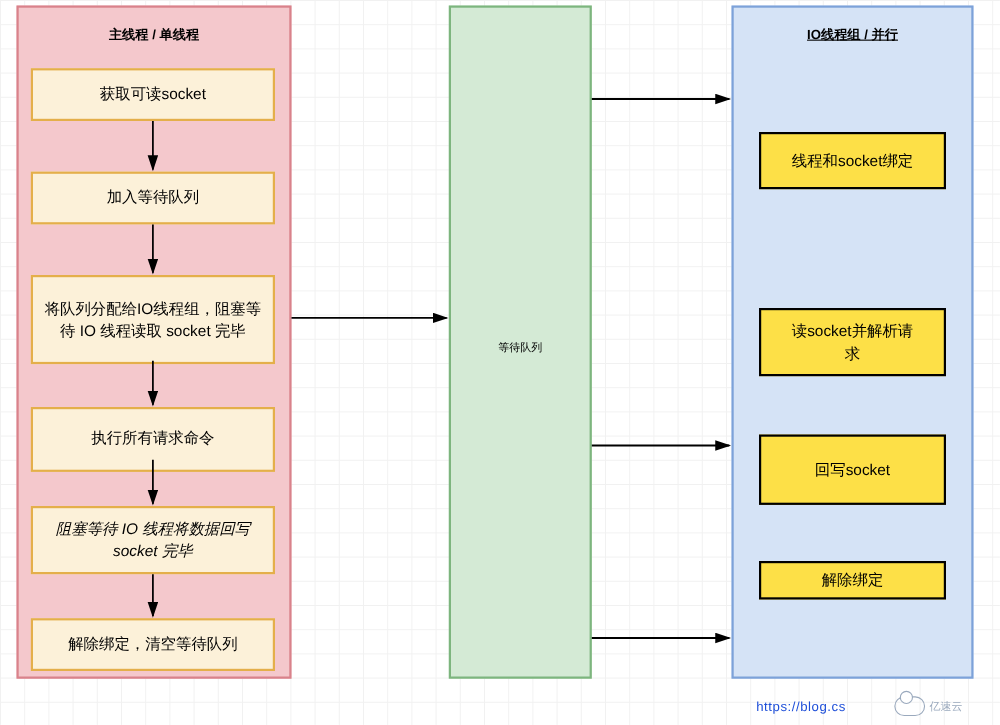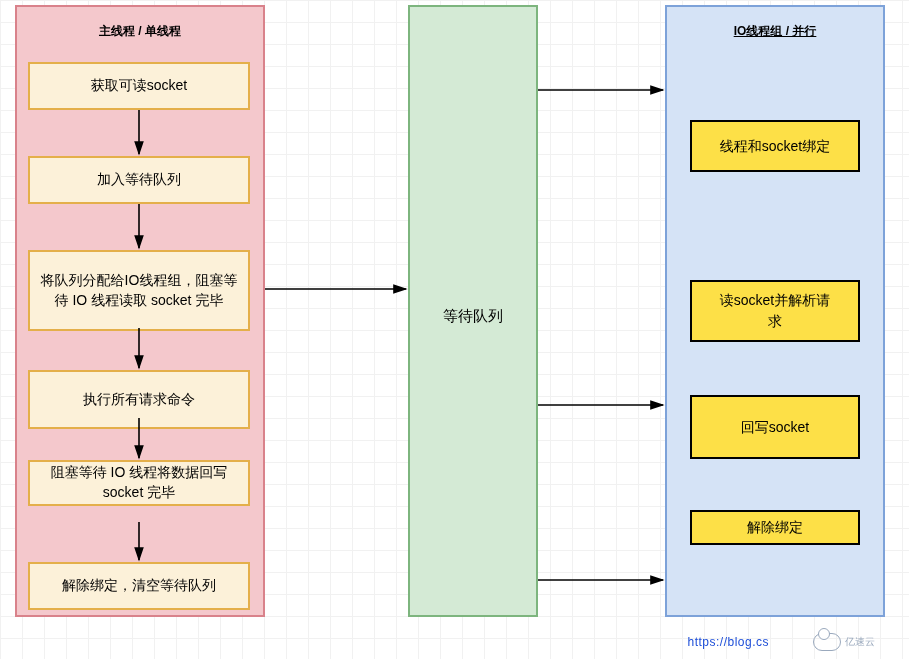--- a/index.html
+++ b/index.html
@@ -50,21 +50,21 @@
     align-items: center;
     justify-content: center;
     padding: 8px 10px;
     text-align: center;
     line-height: 1.4;
   }
   .s1 { top: 62px;  height: 48px; }
   .s2 { top: 156px; height: 48px; }
   .s3 { top: 250px; height: 81px; }
   .s4 { top: 370px; height: 59px; font-family: Liberation Serif, serif; }
-  .s5 { top: 460px; height: 46px; }
+  .s5 { top: 460px; height: 62px; font-style: italic; }
   .s6 { top: 562px; height: 48px; }
 
   .io {
     position: absolute;
     left: 690px;
     width: 170px;
     background: #fde047;
     border: 2px solid #000;
     box-sizing: border-box;
     display: flex;
@@ -72,21 +72,21 @@
     justify-content: center;
     padding: 10px 24px;
     text-align: center;
     line-height: 1.5;
   }
   .i1 { top: 120px; height: 52px; }
   .i2 { top: 252px; height: 62px; margin-top: 28px; }
   .i3 { top: 384px; height: 64px; margin-top: 11px; }
   .i4 { top: 510px; height: 35px; }
 
-  .green .qlabel { font-size: 15px; }
+  .green .qlabel { font-size: 10px; }
 
   svg.arrows {
     position: absolute;
     inset: 0;
     width: 909px;
     height: 659px;
     z-index: 2;
     pointer-events: none;
   }
 

